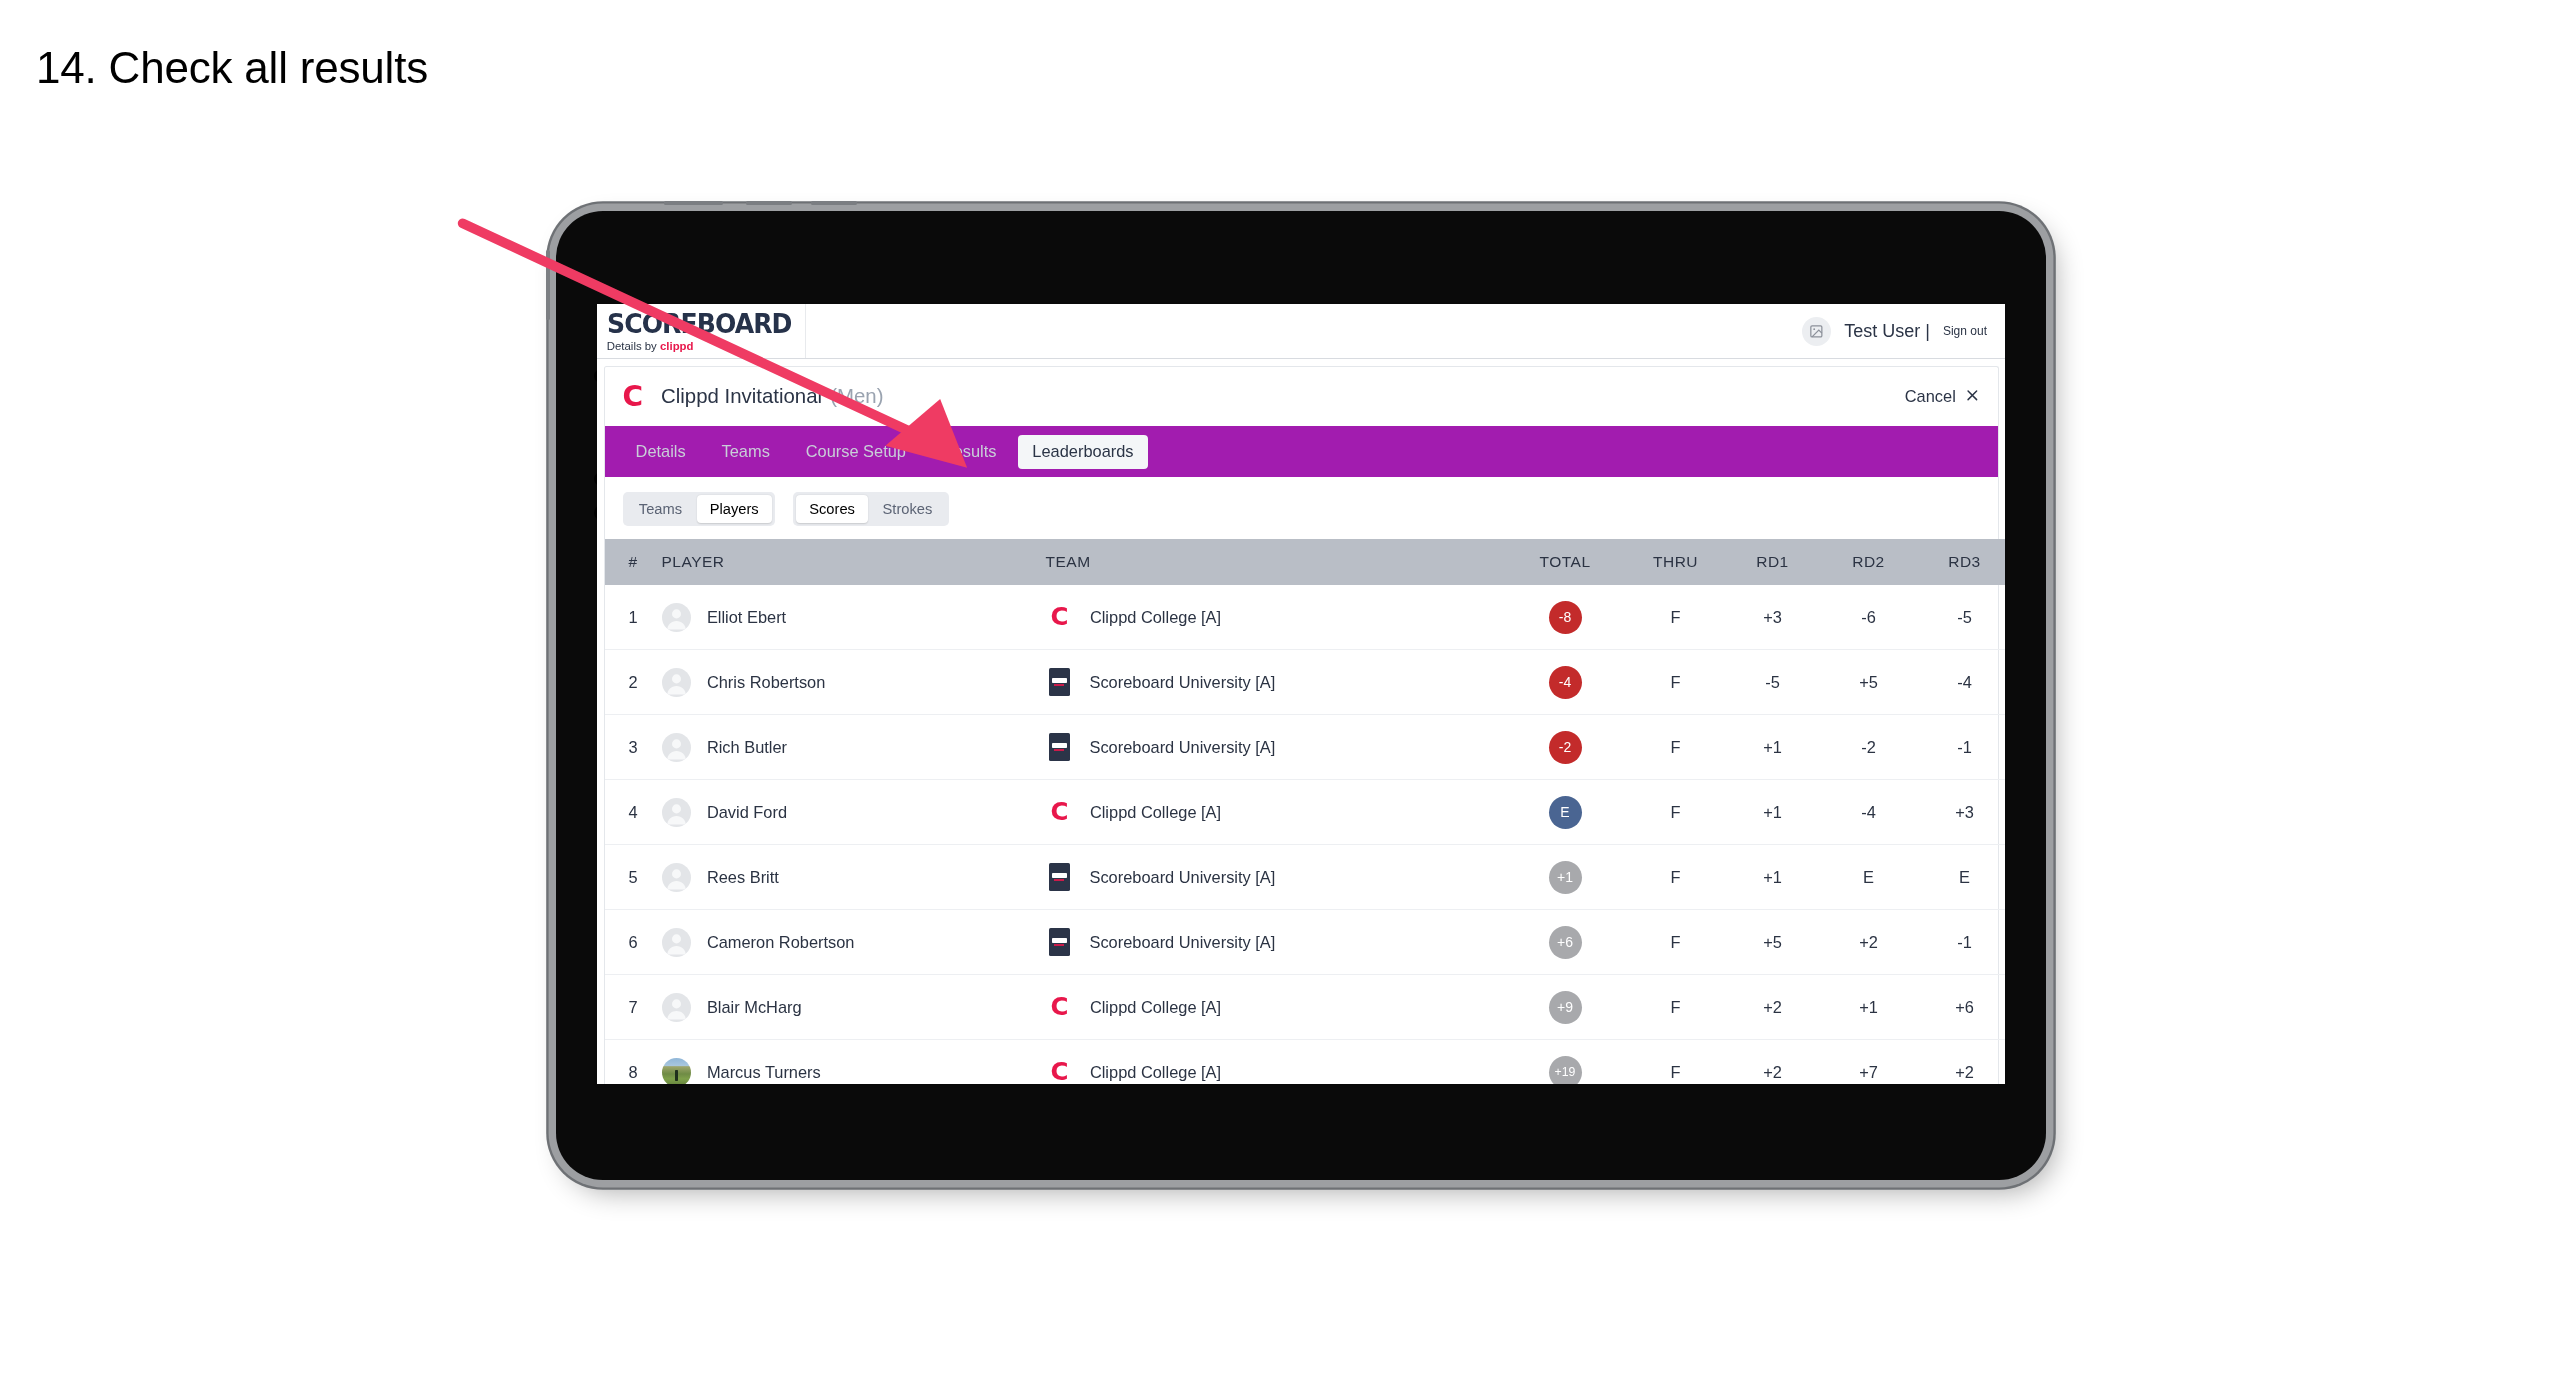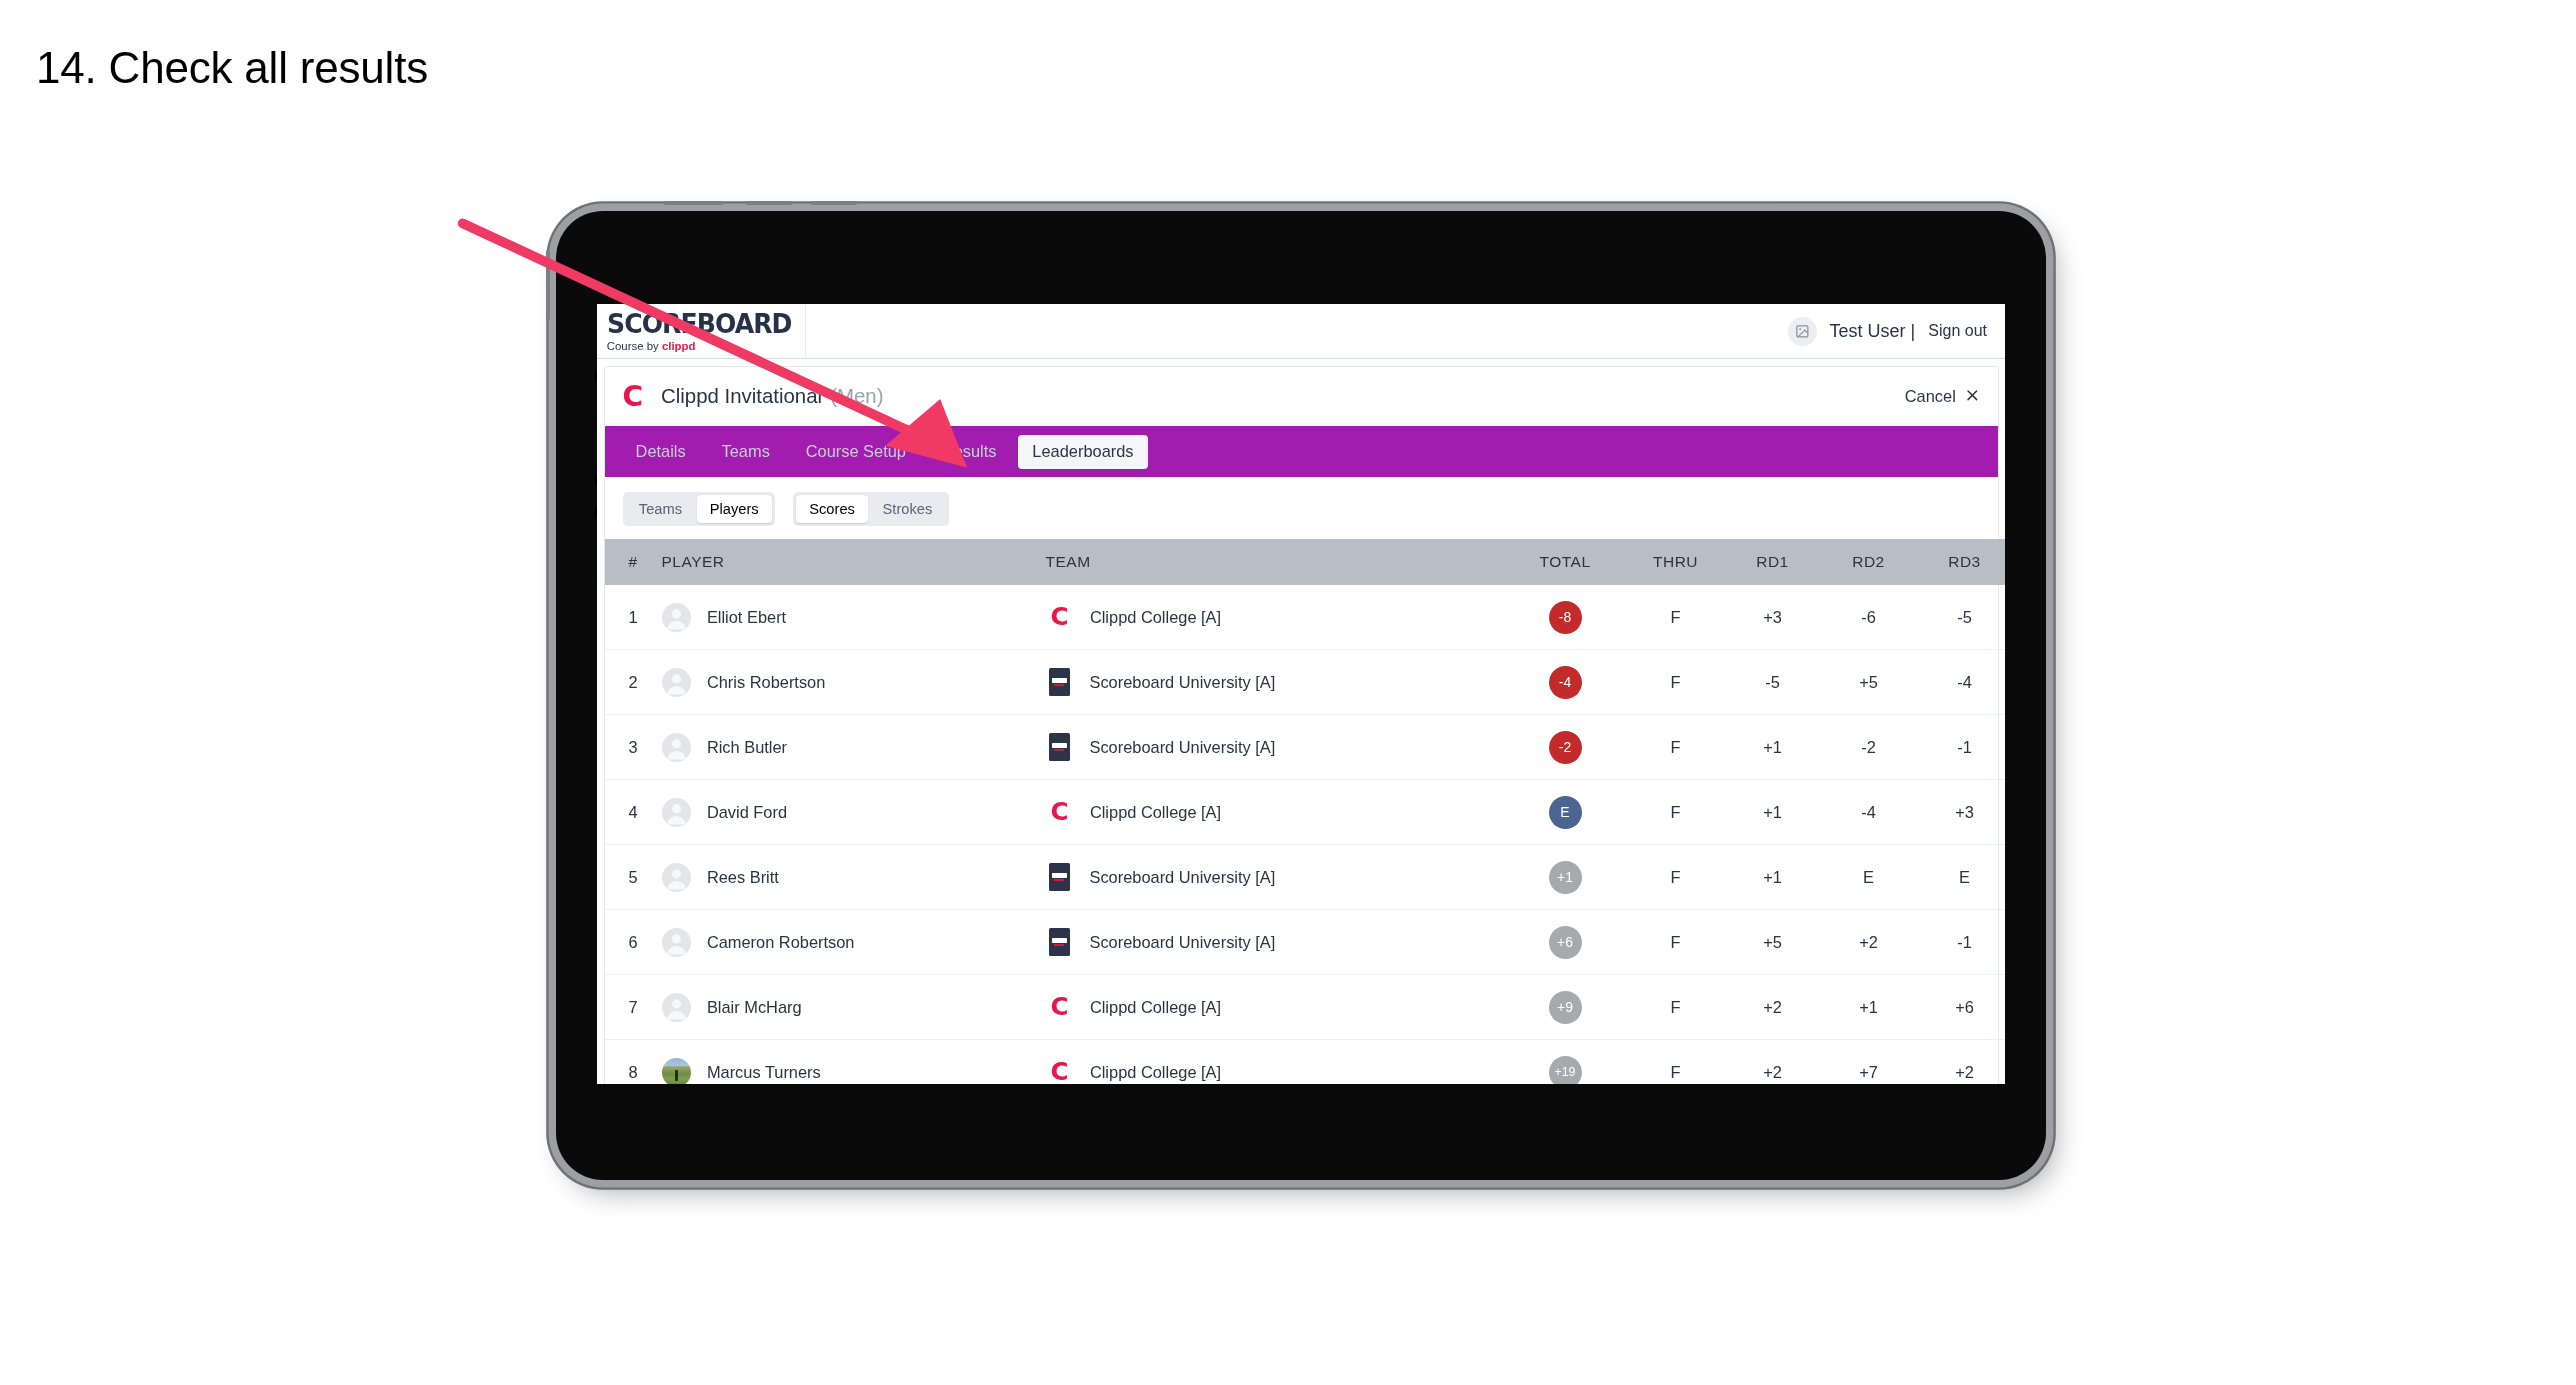--- a/index.html
+++ b/index.html
@@ -170,21 +170,21 @@
     background: #eceef1;
     display: flex;
     align-items: center;
     justify-content: center;
   }
   .user-name {
     font-size: 18px;
     color: #2b3446;
   }
   .sign-out {
-    font-size: 16px;
+    font-size: 12px;
     color: #2b3446;
     cursor: pointer;
   }
 
   
   .t-card {
     margin: 7.4px 6.5px 0 6.5px;
     background: #ffffff;
     border: 0.8px solid #e4e7eb;
     border-bottom: none;
@@ -415,21 +415,21 @@
   <div class="bezel-dot d3"></div>
   <div class="bezel-dot d4"></div>
   <div class="bezel-dot d5"></div>
 
   <div class="app">
 
     <div class="topbar">
       <div class="brand">
         <div class="brand-title">SCOREBOARD</div>
         <div class="brand-sub">
-          <span>Course by </span><span class="clippd">clippd</span>
+          <span>Details by </span><span class="clippd">clippd</span>
         </div>
       </div>
       <div class="topbar-right">
         <div class="user-avatar">
           <svg width="14.7" height="14.7" viewBox="0 0 24 24" fill="none" stroke="#8b9099" stroke-width="2">
             <rect x="3" y="3" width="18" height="18" rx="2"></rect>
             <circle cx="8.5" cy="8.5" r="1.5" fill="#8b9099" stroke="none"></circle>
             <path d="M21 15l-5-5L5 21"></path>
           </svg>
         </div>

